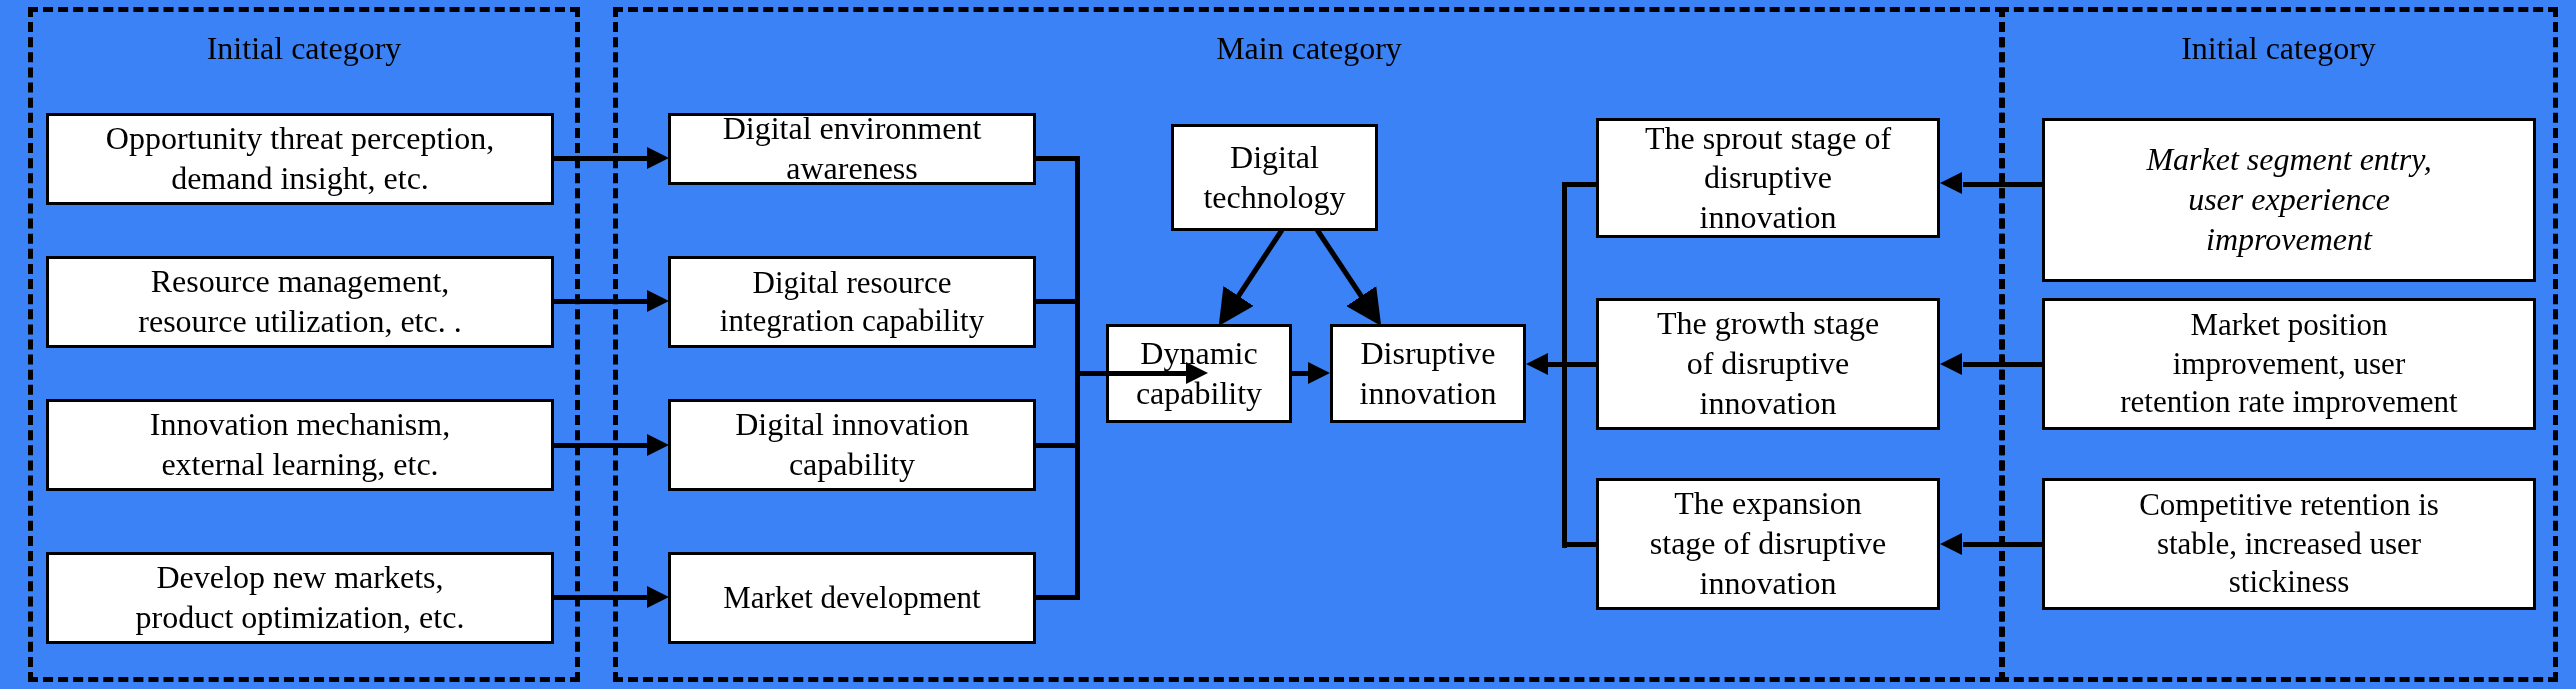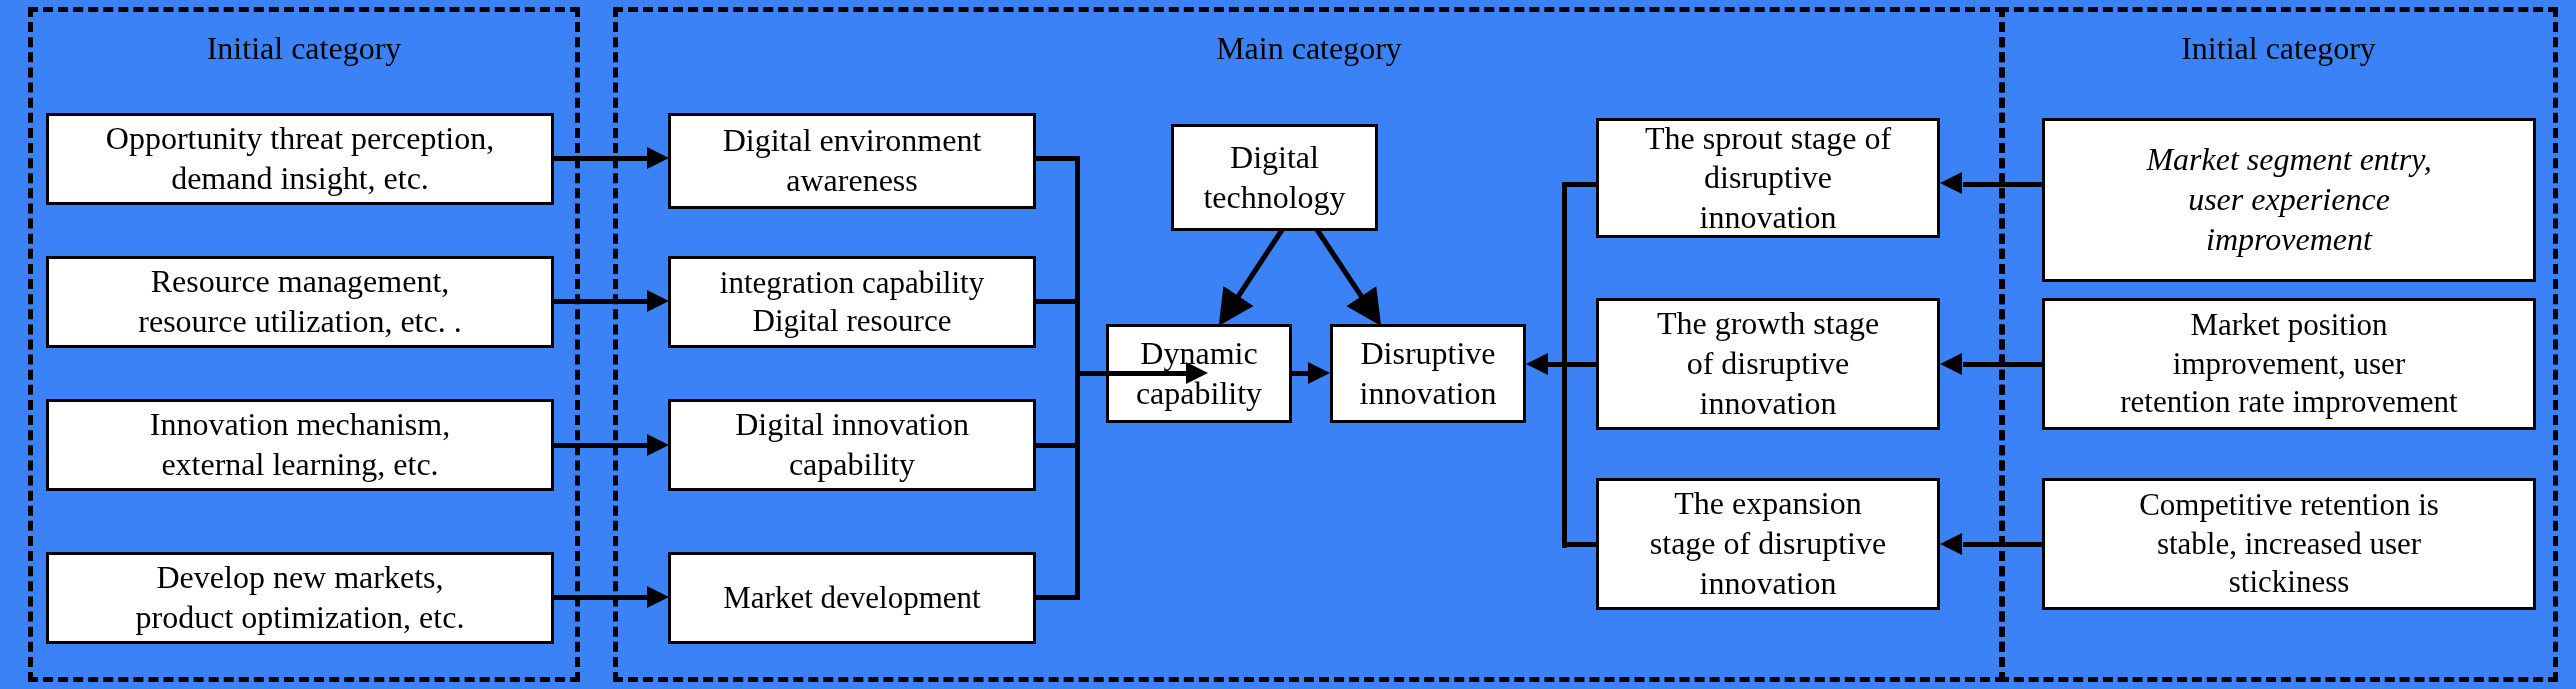--- a/index.html
+++ b/index.html
@@ -127,30 +127,30 @@
 
   <div class="hline" style="left:553px; top:299px; width:96px;"></div>
   <div class="arrow-r" style="left:647px; top:290px;"></div>
 
   <div class="hline" style="left:553px; top:443px; width:96px;"></div>
   <div class="arrow-r" style="left:647px; top:434px;"></div>
 
   <div class="hline" style="left:553px; top:595px; width:96px;"></div>
   <div class="arrow-r" style="left:647px; top:586px;"></div>
 
-  <div class="box" style="left:668px; top:113px; width:368px; height:96px;align-items:center;">
+  <div class="box" style="left:668px; top:113px; width:368px; height:72px;align-items:center;">
     <span>
       <span>Digital environment</span>
       <span>awareness</span>
     </span>
   </div>
   <div class="box tight" style="left:668px; top:256px; width:368px; height:92px;">
     <span>
+      <span>Digital resource</span>
       <span>integration capability</span>
-      <span>Digital resource</span>
     </span>
   </div>
   <div class="box" style="left:668px; top:399px; width:368px; height:92px;">
     <span>
       <span>Digital innovation</span>
       <span>capability</span>
     </span>
   </div>
   <div class="box tight" style="left:668px; top:552px; width:368px; height:92px;">
     <span>

